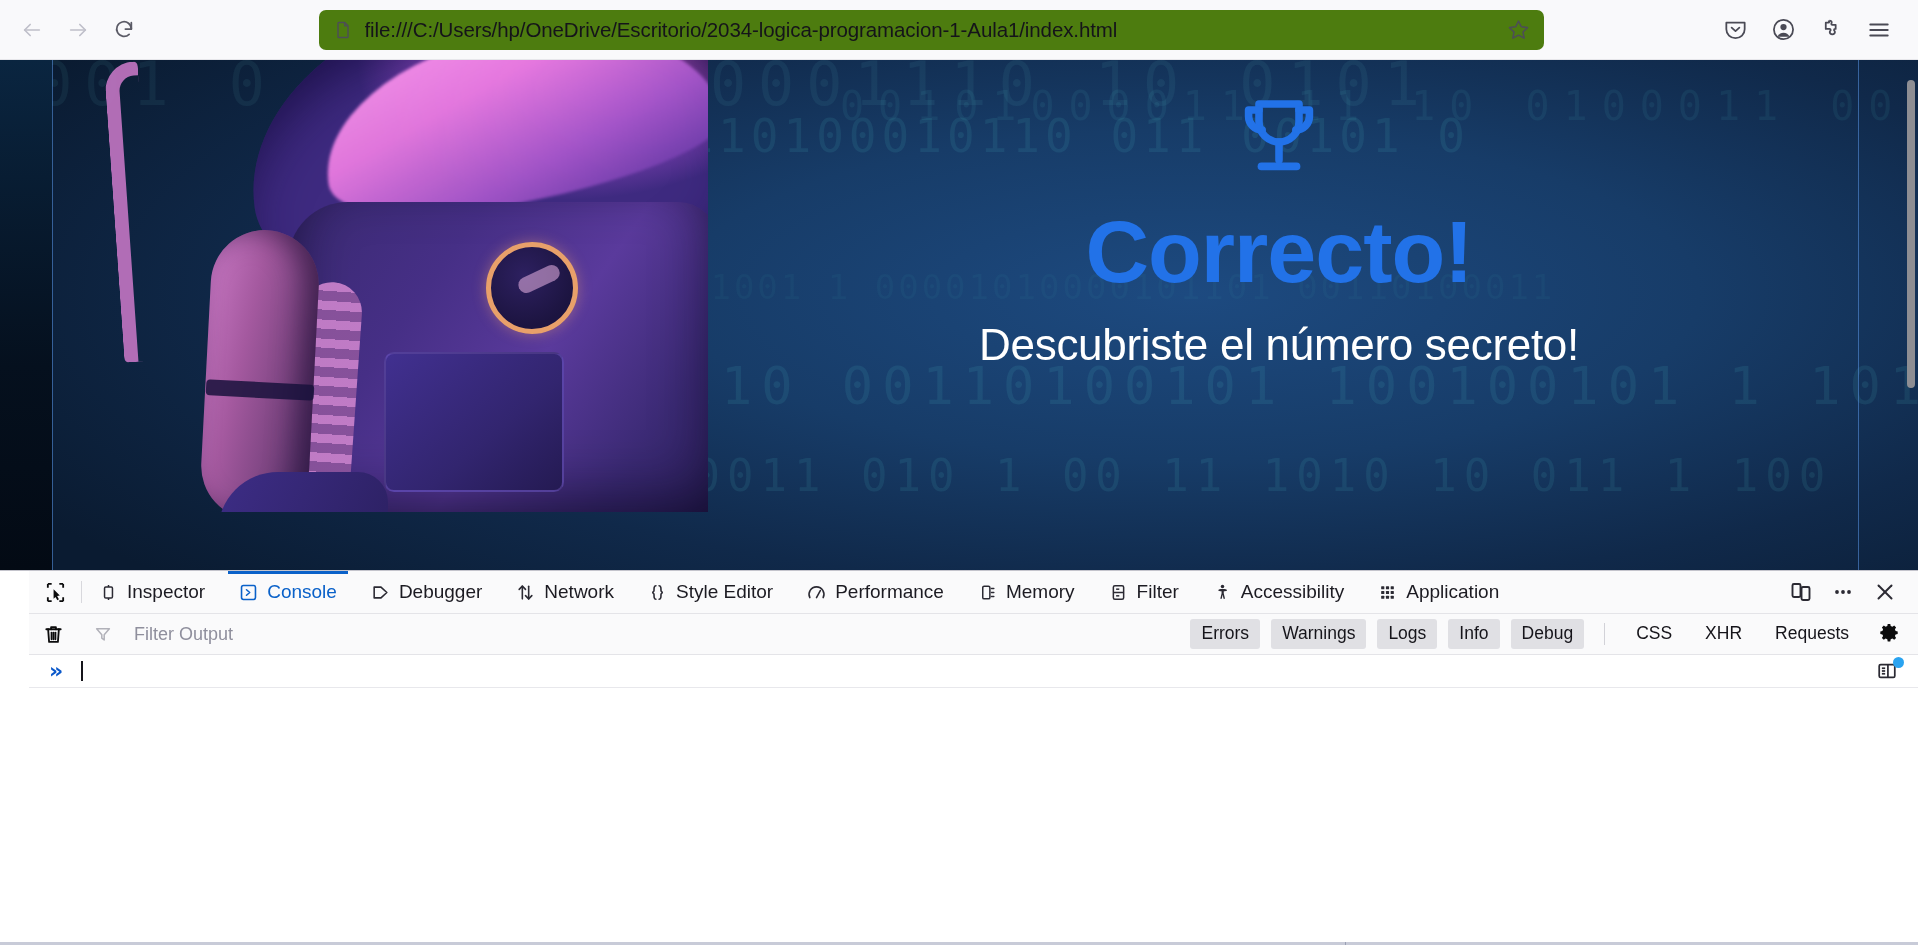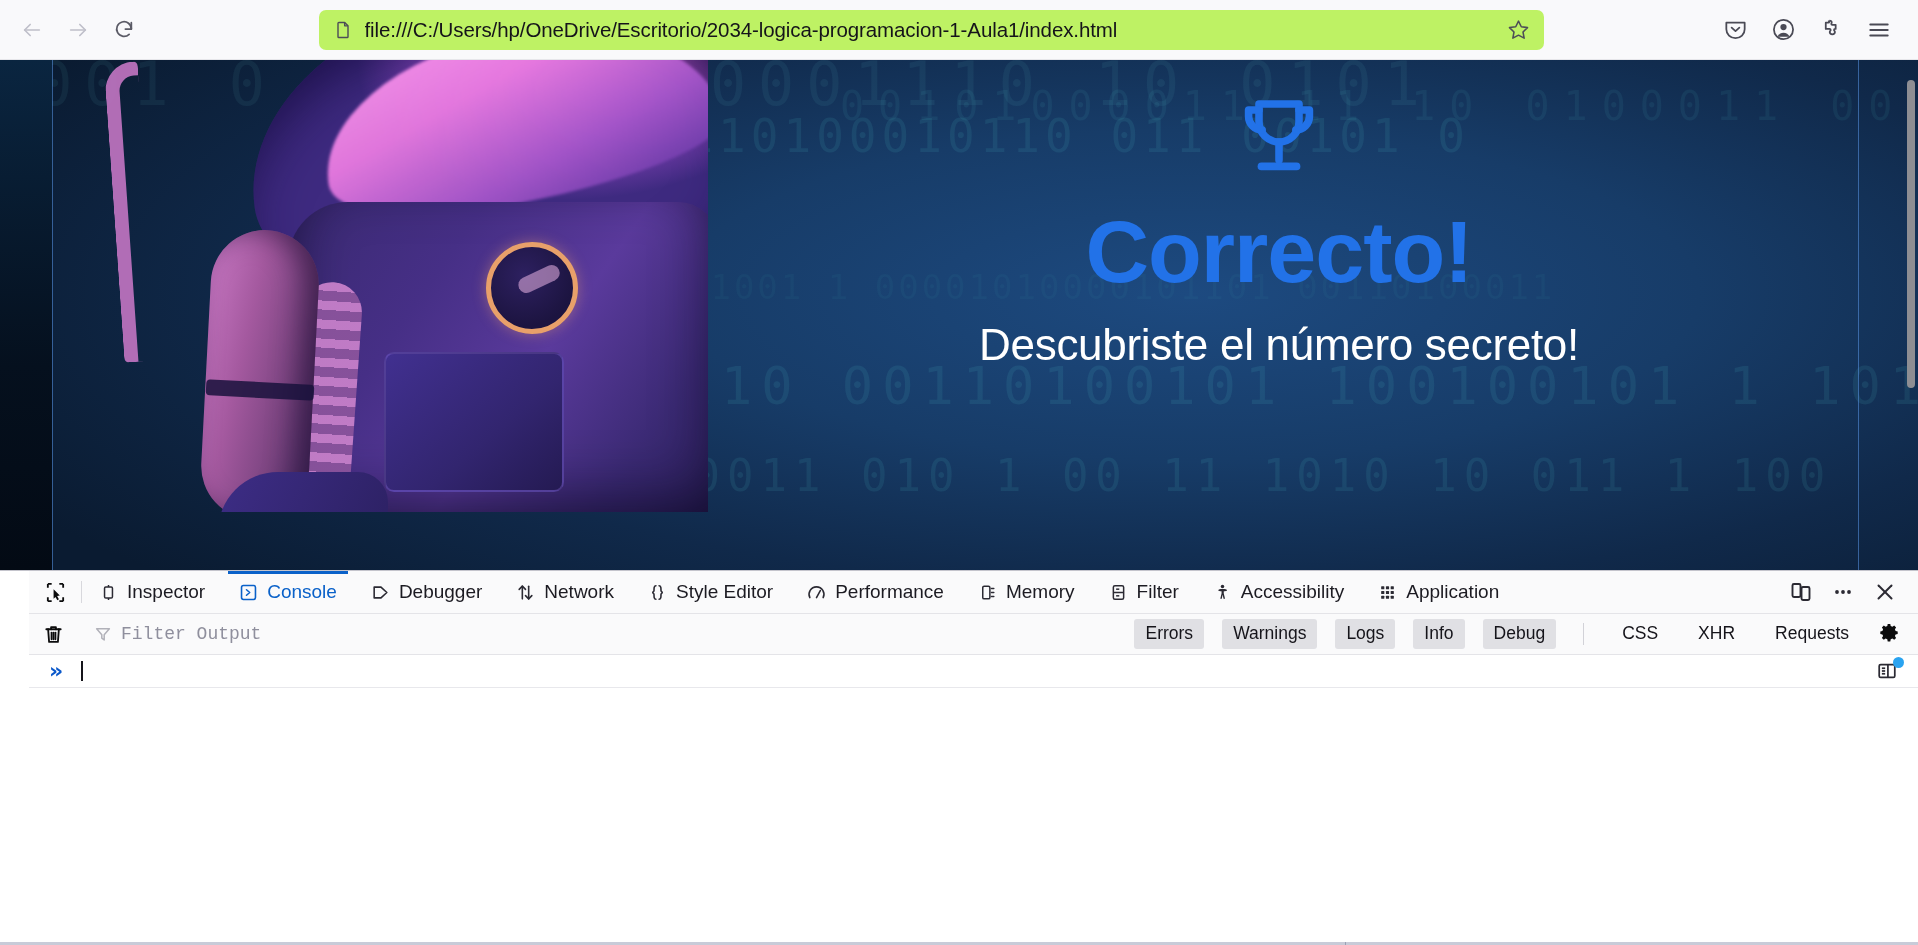--- a/index.html
+++ b/index.html
@@ -25,21 +25,21 @@
     display: flex; align-items: center; justify-content: center;
     background: transparent; border: none; cursor: pointer;
     color: #5b5b66;
   }
   .nav-btn.disabled { color: #bfbfc9; }
   .nav-btn svg { display: block; }
 
   .urlbar-wrap { flex: 1; display: flex; justify-content: center; }
   .urlbar {
     width: 1225px; height: 40px;
-    background: #bef264;
+    background: #4d7c0f;
     border-radius: 7px;
     display: flex; align-items: center;
     padding: 0 10px 0 14px;
     cursor: text;
   }
   .url-doc-icon { width: 20px; height: 20px; flex: 0 0 20px; color: #4d4d57; margin-right: 12px; }
   .url-text {
     flex: 1;
     font-size: 20.5px;
     color: #15141a;
@@ -279,26 +279,26 @@
     height: 41px; display: flex; align-items: center;
     background: #fafafb; border-bottom: 1px solid #e4e4e8;
     padding: 0 10px 0 0;
   }
   .trash-btn {
     width: 48px; height: 41px;
     display: flex; align-items: center; justify-content: center;
     color: #0c0c0d; cursor: pointer;
   }
   .filter-input-wrap {
-    flex: 1; display: flex; align-items: center; gap: 9px;
-    padding-left: 16px; cursor: text; height: 41px; font-family: Liberation Mono, monospace;
+    flex: 1; display: flex; align-items: center; gap: 22px;
+    padding-left: 16px; cursor: text; height: 41px;
   }
   .filter-icon { color: #b1b1b9; display: flex; align-items: center; }
   .filter-placeholder { font-size: 18px; color: #8f8f9d; }
-  .filter-pills { display: flex; align-items: center; gap: 18px; }
+  .filter-pills { display: flex; align-items: center; gap: 11px; }
   .pill {
     font-size: 17.5px; color: #15141a;
     padding: 4px 11px 5px; border-radius: 3px;
     background: #e0e0e4; cursor: pointer; white-space: nowrap;
   }
   .pill.plain { background: transparent; }
   .pill-sep { width: 1px; height: 22px; background: #d2d2d8; margin: 0 9px; }
   .gear-btn {
     width: 38px; height: 38px; margin-left: 10px;
     display: flex; align-items: center; justify-content: center;

